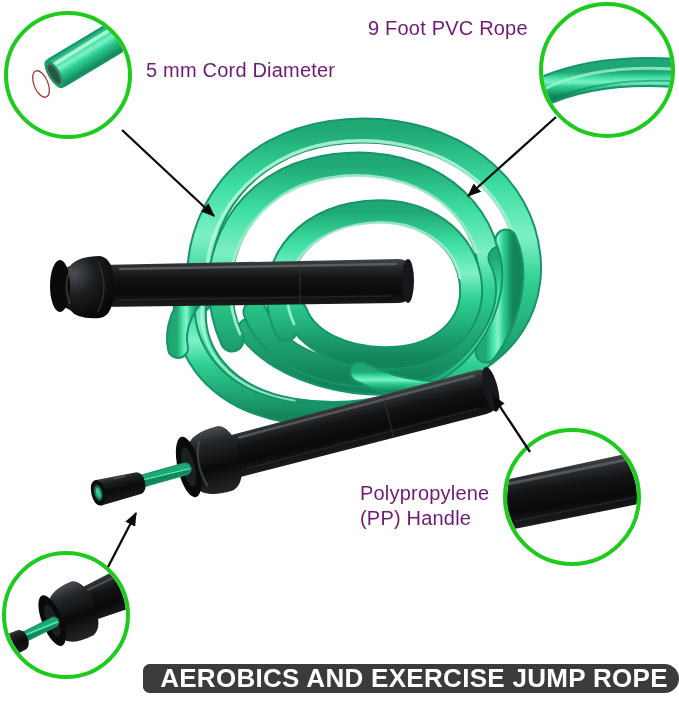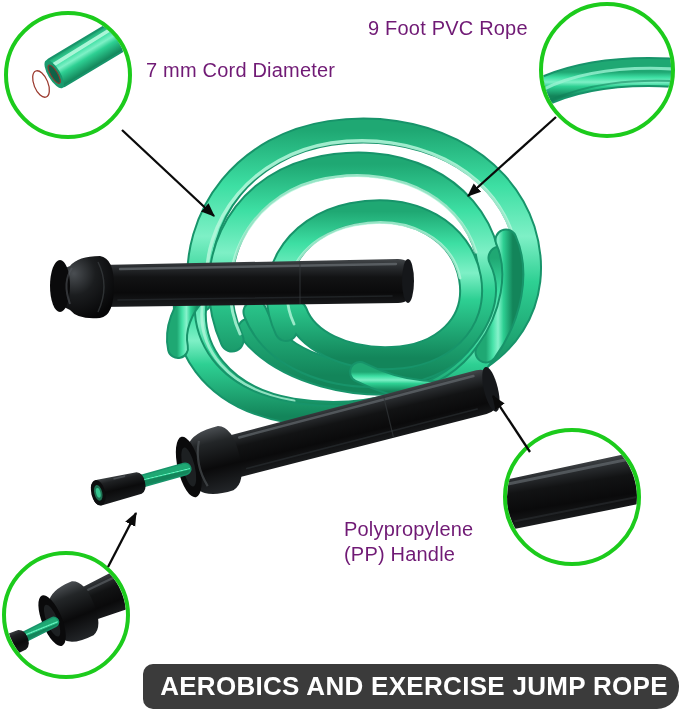--- a/index.html
+++ b/index.html
@@ -26,29 +26,29 @@
     position: absolute;
     color: #701a75;
     font-family: "Liberation Sans", sans-serif;
     font-size: 20px;
     line-height: 25px;
     white-space: pre;
     letter-spacing: 0.2px;
   }
   #label-cord   { left: 146px; top: 58px; }
   #label-rope   { left: 368px; top: 16px; }
-  #label-handle { left: 344px; top: 481px; margin-top: 36px; }
+  #label-handle { left: 360px; top: 481px; }
   #label-adjust { left: 142px; top: 586px; }
 
   #banner {
     position: absolute;
     left: 143px;
     top: 664px;
     width: 536px;
-    height: 45px;
+    height: 29px;
     background: #3b3b3b;
     border-radius: 10px 22px 22px 10px;
     display: flex;
     align-items: center;
     justify-content: center;
     box-sizing: border-box;
     padding-left: 6px;
   }
   #banner-text {
     color: #ffffff;
@@ -282,21 +282,21 @@
     </g>
 
     <g stroke="#0a0a0a" stroke-width="2.3" fill="none">
       <line x1="122" y1="130" x2="214" y2="216" marker-end="url(#arrowHead)"></line>
       <line x1="556" y1="117" x2="468" y2="196" marker-end="url(#arrowHead)"></line>
       <line x1="530" y1="452" x2="493" y2="396" marker-end="url(#arrowHead)"></line>
       <line x1="108" y1="567" x2="136" y2="513" marker-end="url(#arrowHead)"></line>
     </g>
   </svg>
 
-  <div class="label" id="label-cord">7 mm Cord Diameter</div>
+  <div class="label" id="label-cord">5 mm Cord Diameter</div>
 
   <div class="label" id="label-rope">9 Foot PVC Rope</div>
 
   <div class="label" id="label-handle">Polypropylene
 (PP) Handle</div>
 
 
   <div id="banner">
     <span id="banner-text">AEROBICS AND EXERCISE JUMP ROPE</span>
   </div>

